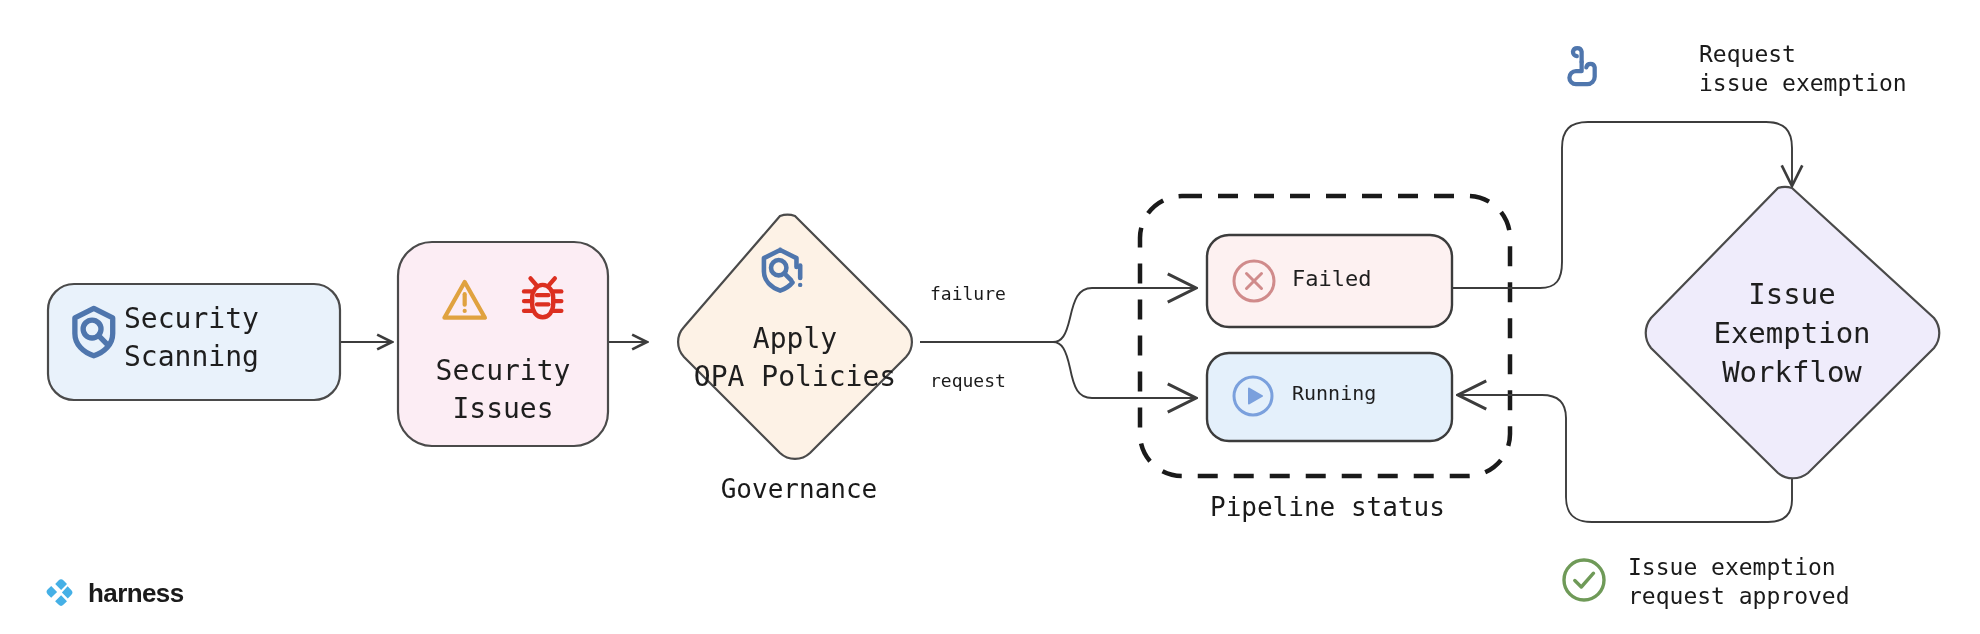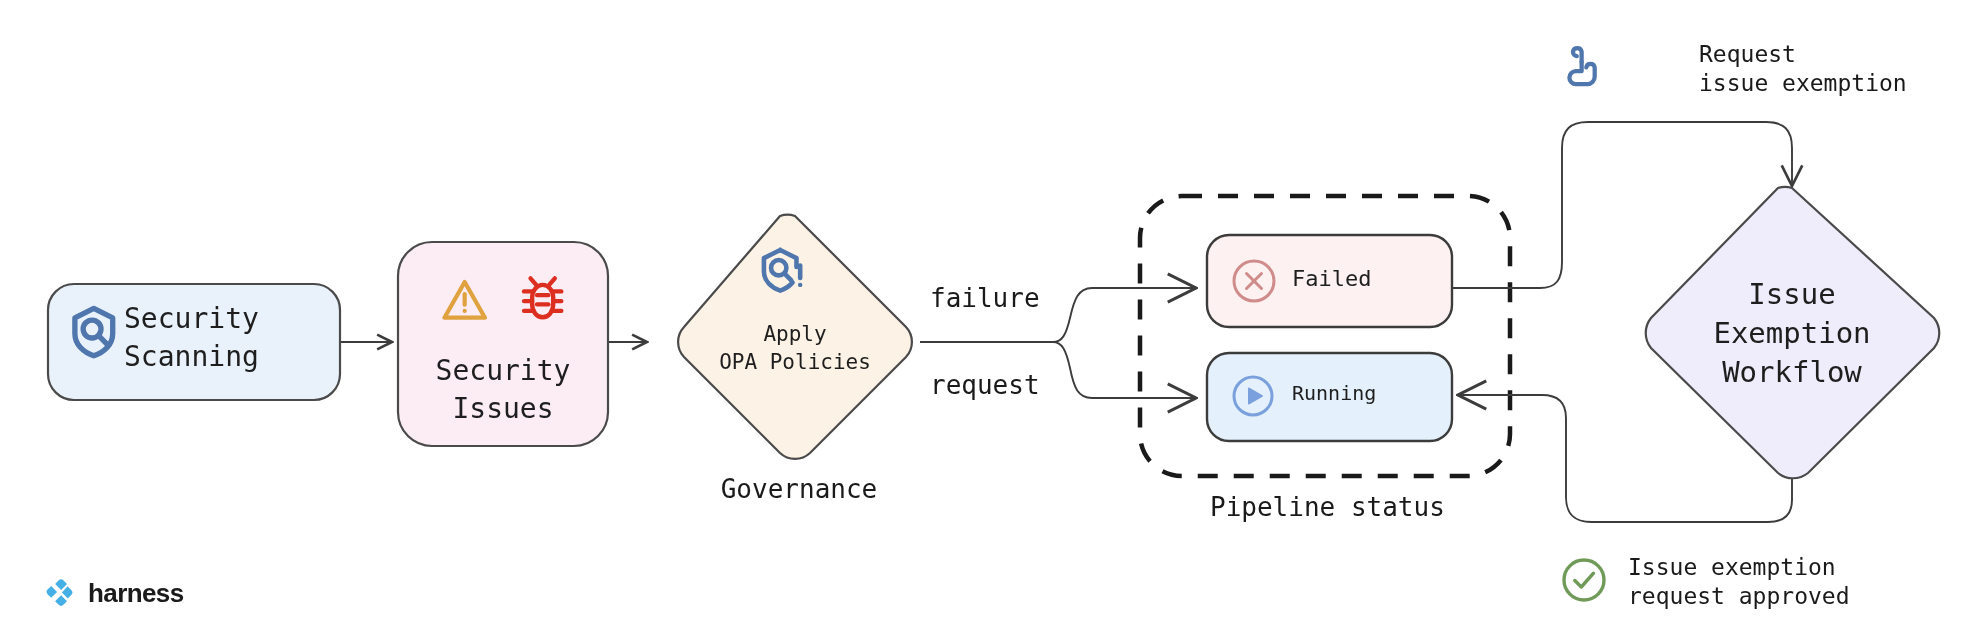--- a/index.html
+++ b/index.html
@@ -27,21 +27,21 @@
     text-align: center;
     font-family: "DejaVu Sans Mono", "Liberation Mono", monospace;
     white-space: pre;
     line-height: 1.34;
     color: #1e1e1e;
     pointer-events: none;
   }
   .edge-label {
     position: absolute;
     font-family: "DejaVu Sans Mono", "Liberation Mono", monospace;
-    font-size: 26px;
+    font-size: 18px;
     color: #1a1a1a;
     white-space: pre;
   }
   .cluster-label {
     position: absolute;
     font-family: "DejaVu Sans Mono", "Liberation Mono", monospace;
     font-size: 26px;
     color: #1a1a1a;
     white-space: pre;
   }
@@ -192,21 +192,21 @@
     </g>
   </g>
 </svg>
 
 <div class="node-label" style="left:124px; top:300px; width:210px; font-size:28px; text-align:left;">Security
 Scanning</div>
 
 <div class="node-label" style="left:398px; top:352px; width:210px; font-size:28px;">Security
 Issues</div>
 
-<div class="node-label" style="left:660px; top:320px; width:270px; font-size:21px;">Apply
+<div class="node-label" style="left:660px; top:320px; width:270px; font-size:28px;">Apply
 OPA Policies</div>
 
 <div class="cluster-label" style="left:710px; top:474px; width:178px; text-align:center;">Governance</div>
 
 <div class="node-label" style="left:1292px; top:264px; width:160px; font-size:22px; text-align:left;">Failed</div>
 
 <div class="node-label" style="left:1292px; top:380px; width:170px; font-size:20px; text-align:left;">Running</div>
 
 <div class="node-label" style="left:1652px; top:275px; width:280px; font-size:29px;">Issue
 Exemption

